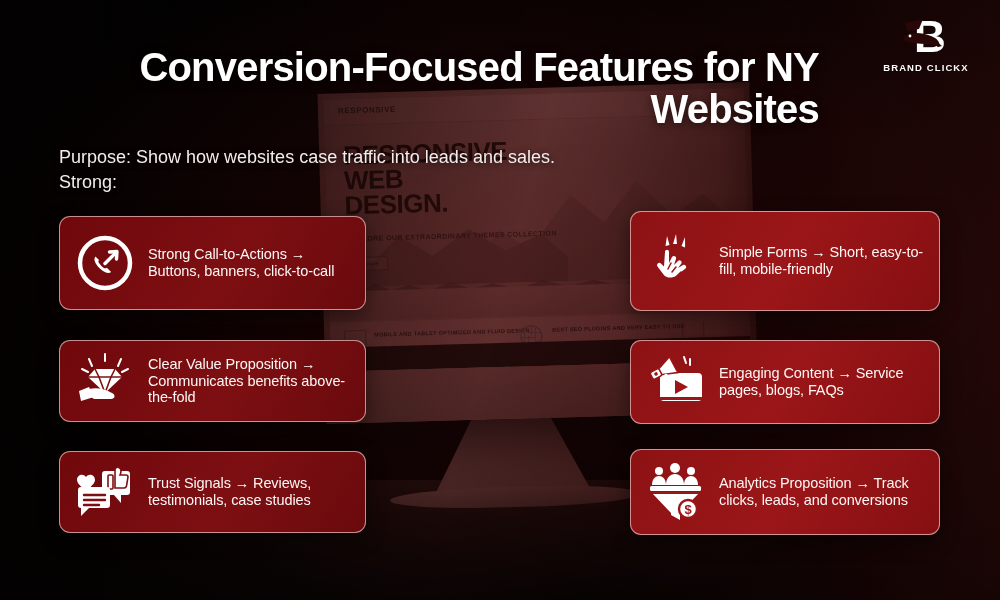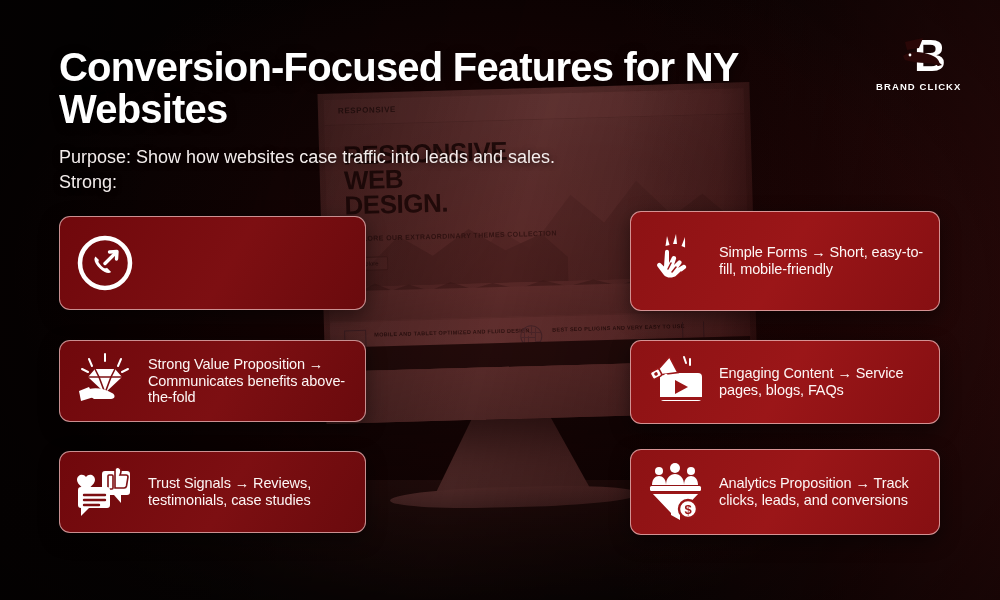--- a/index.html
+++ b/index.html
@@ -158,34 +158,35 @@
   }
 
   
   .fg { position:absolute; inset:0; }
 
   .title {
     position:absolute; left:59px; top:47px; width:760px;
     font-size:40px; line-height:1.04; font-weight:bold;
     color:#ffffff; letter-spacing:-.8px;
     text-shadow:0 2px 10px rgba(0,0,0,.55);
+    text-align:right;
   }
   .purpose {
     position:absolute; left:59px; top:146px; width:700px;
     font-size:18px; line-height:1.28; color:#f3eceb;
     text-shadow:0 1px 6px rgba(0,0,0,.6);
   }
   .steps {
     position:absolute; left:59px; top:171px;
     font-size:18px; line-height:1.28; color:#f3eceb;
     text-shadow:0 1px 6px rgba(0,0,0,.6);
   }
 
   
-  .logo { position:absolute; right:24px; top:32px; width:100px; }
+  .logo { position:absolute; right:24px; top:13px; width:100px; text-align:center; }
   .logo-mark { position:relative; width:58px; height:44px; margin:0 auto; }
   .logo-name {
     margin-top:5px; font-size:9.5px; font-weight:bold; color:#ffffff;
     letter-spacing:1.1px;
   }
 
   
   .card {
     position:absolute;
     border-radius:11px;
@@ -293,40 +294,41 @@
       <div class="card-ico">
         <svg width="58" height="58" viewBox="0 0 58 58" aria-hidden="true">
           <circle cx="29" cy="29" r="25" fill="none" stroke="#ffffff" stroke-width="4.5"></circle>
           <path d="M19.5 22.5 c-1.6 1.6 -1.4 4.3 0.4 7.2 c2 3.2 5.6 6.6 8.8 8.3
                    c2.7 1.4 5 1.4 6.4 0 l-4.2 -4.2 c-.8 .8 -1.9 .7 -3 .1
                    c-1.7 -1 -3.8 -3 -4.9 -4.8 c-.7 -1.1 -.8 -2.2 0 -3 Z" fill="#ffffff"></path>
           <path d="M29 29.5 L39.5 19" stroke="#ffffff" stroke-width="3.4" stroke-linecap="round"></path>
           <path d="M33.5 18 L41 17.5 L40.5 25" fill="none" stroke="#ffffff" stroke-width="3.4" stroke-linecap="round" stroke-linejoin="round"></path>
         </svg>
       </div>
+      <div class="card-text">Strong Call-to-Actions → Buttons, banners, click-to-call</div>
     </div>
 
     <div class="card left" id="card-value">
       <div class="card-ico">
         <svg width="60" height="56" viewBox="0 0 60 56" aria-hidden="true">
           <g stroke="#ffffff" stroke-width="2" stroke-linecap="round">
             <line x1="14" y1="6" x2="17" y2="13"></line>
             <line x1="30" y1="1" x2="30" y2="8"></line>
             <line x1="46" y1="6" x2="43" y2="13"></line>
             <line x1="7" y1="16" x2="13" y2="19"></line>
             <line x1="53" y1="16" x2="47" y2="19"></line>
           </g>
           <path d="M20 16 L40 16 L47 24 L30 40 L13 24 Z" fill="#ffffff"></path>
           <path d="M20 16 L24 24 L30 40 L36 24 L40 16" fill="none" stroke="#7d0f12" stroke-width="1.6"></path>
           <path d="M13 24 L47 24" stroke="#7d0f12" stroke-width="1.6"></path>
           <path d="M4 38 L14 34 L19 44 L6 48 Z" fill="#ffffff"></path>
           <path d="M14 36 C22 34, 30 36, 37 40 C41 42, 40 46, 36 46 L19 46 L16 44 Z" fill="#ffffff"></path>
         </svg>
       </div>
-      <div class="card-text">Strong Value Proposition → Communicates benefits above-the-fold</div>
+      <div class="card-text">Clear Value Proposition → Communicates benefits above-the-fold</div>
     </div>
 
     <div class="card left" id="card-trust">
       <div class="card-ico">
         <svg width="60" height="54" viewBox="0 0 60 54" aria-hidden="true">
           <path d="M30 6 h22 a3 3 0 0 1 3 3 v18 a3 3 0 0 1 -3 3 h-6 l0 8 l-7 -8 h-9
                    a3 3 0 0 1 -3 -3 v-18 a3 3 0 0 1 3 -3 Z" fill="#ffffff"></path>
           <path d="M40 4 c2 -3 6 -2 6 2 c0 2 -1 4 -1 4 h6 a2 2 0 0 1 2 2 l-1.5 9
                    a2.5 2.5 0 0 1 -2.5 2 h-9 Z" fill="#ffffff" stroke="#7d0f12" stroke-width="1.6"></path>
           <rect x="33" y="10" width="5" height="14" rx="1" fill="#ffffff" stroke="#7d0f12" stroke-width="1.6"></rect>

